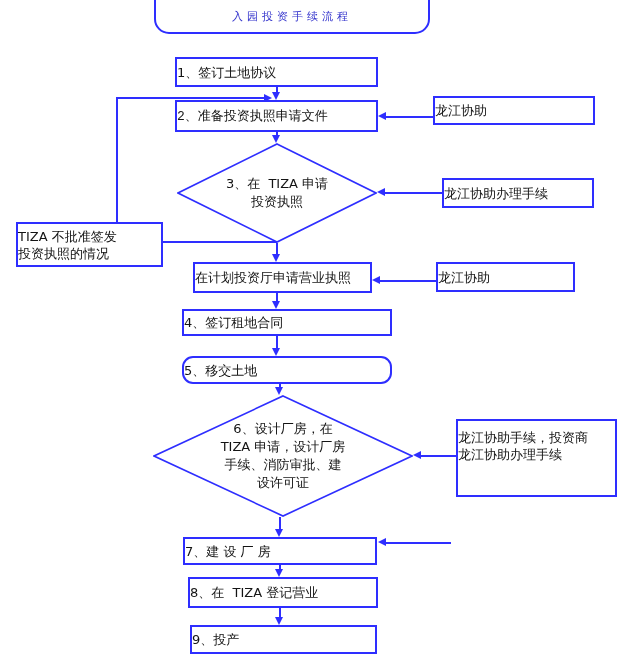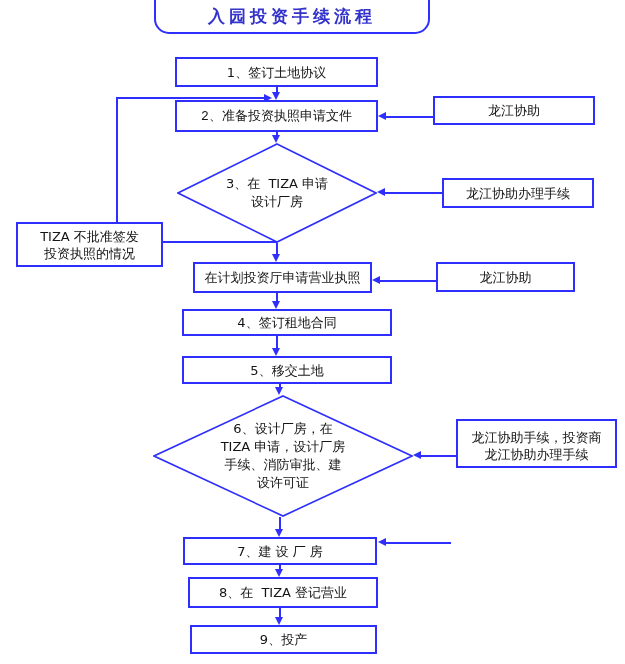--- a/index.html
+++ b/index.html
@@ -17,43 +17,43 @@
     background: #ffffff;
     font-family: "DejaVu Sans", sans-serif;
     color: var(--text);
   }
   .box {
     position: absolute;
     border: 2px solid var(--blue);
     background: #ffffff;
     display: flex;
     flex-direction: column;
-    align-items: center;
+    align-items: flex-start;
     justify-content: center;
     text-align: center;
     font-size: 13px;
     line-height: 17px;
   }
   .lbl { white-space: pre; }
   .title-box {
     position: absolute;
     left: 154px; top: -14px;
     width: 276px; height: 48px;
     border: 2px solid var(--blue);
     border-radius: 15px;
     background: #ffffff;
     display: flex;
     align-items: center;
     justify-content: center;
     padding-top: 12px;
   }
   .title-box .t {
     color: var(--title-blue);
-    font-weight: bold;
-    font-size: 17px;
+    font-weight: normal;
+    font-size: 11px;
     letter-spacing: 4px;
     white-space: pre;
   }
   .diamond { position: absolute; }
   .diamond svg { position: absolute; left: 0; top: 0; display: block; }
   .diamond polygon { fill: #ffffff; stroke: var(--blue); stroke-width: 1.6; }
   .diamond .dtext {
     position: absolute; left: 0; top: 0; right: 0; bottom: 0;
     display: flex; flex-direction: column;
     align-items: center; justify-content: center;
@@ -87,21 +87,21 @@
   <div class="box" style="left:433px; top:96px; width:162px; height:29px;">
     <span class="lbl">龙江协助</span>
   </div>
 
   <div class="diamond" style="left:177px; top:143px; width:200px; height:100px;">
     <svg width="200" height="100" viewBox="0 0 200 100">
       <polygon points="100,1 199,50 100,99 1,50"></polygon>
     </svg>
     <div class="dtext">
       <span class="lbl">3、在  TIZA 申请</span>
-      <span class="lbl">设计厂房</span>
+      <span class="lbl">投资执照</span>
     </div>
   </div>
 
   <div class="box" style="left:442px; top:178px; width:152px; height:30px;">
     <span class="lbl">龙江协助办理手续</span>
   </div>
 
   <div class="box" style="left:16px; top:222px; width:147px; height:45px;">
     <span class="lbl">TIZA 不批准签发</span>
     <span class="lbl">投资执照的情况</span>
@@ -112,37 +112,37 @@
   </div>
 
   <div class="box" style="left:436px; top:262px; width:139px; height:30px;">
     <span class="lbl">龙江协助</span>
   </div>
 
   <div class="box" style="left:182px; top:309px; width:210px; height:27px;">
     <span class="lbl">4、签订租地合同</span>
   </div>
 
-  <div class="box" style="left:182px; top:356px; width:210px; height:28px;">
+  <div class="box" style="left:182px; top:356px; width:210px; height:28px;border-radius:11px;">
     <span class="lbl">5、移交土地</span>
   </div>
 
   <div class="diamond" style="left:153px; top:395px; width:260px; height:122px;">
     <svg width="260" height="122" viewBox="0 0 260 122">
       <polygon points="130,1 259,61 130,121 1,61"></polygon>
     </svg>
     <div class="dtext">
       <span class="lbl">6、设计厂房，在</span>
       <span class="lbl">TIZA 申请，设计厂房</span>
       <span class="lbl">手续、消防审批、建</span>
       <span class="lbl">设许可证</span>
     </div>
   </div>
 
-  <div class="box note-top" style="left:456px; top:419px; width:161px; height:49px;">
+  <div class="box note-top" style="left:456px; top:419px; width:161px; height:78px;">
     <span class="lbl">龙江协助手续，投资商</span>
     <span class="lbl">龙江协助办理手续</span>
   </div>
 
   <div class="box" style="left:183px; top:537px; width:194px; height:28px;">
     <span class="lbl">7、建 设 厂 房</span>
   </div>
 
 
   <div class="box" style="left:188px; top:577px; width:190px; height:31px;">

